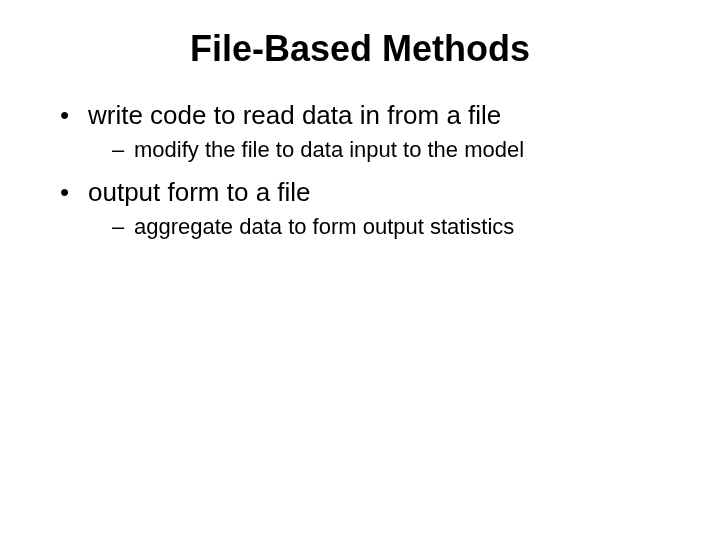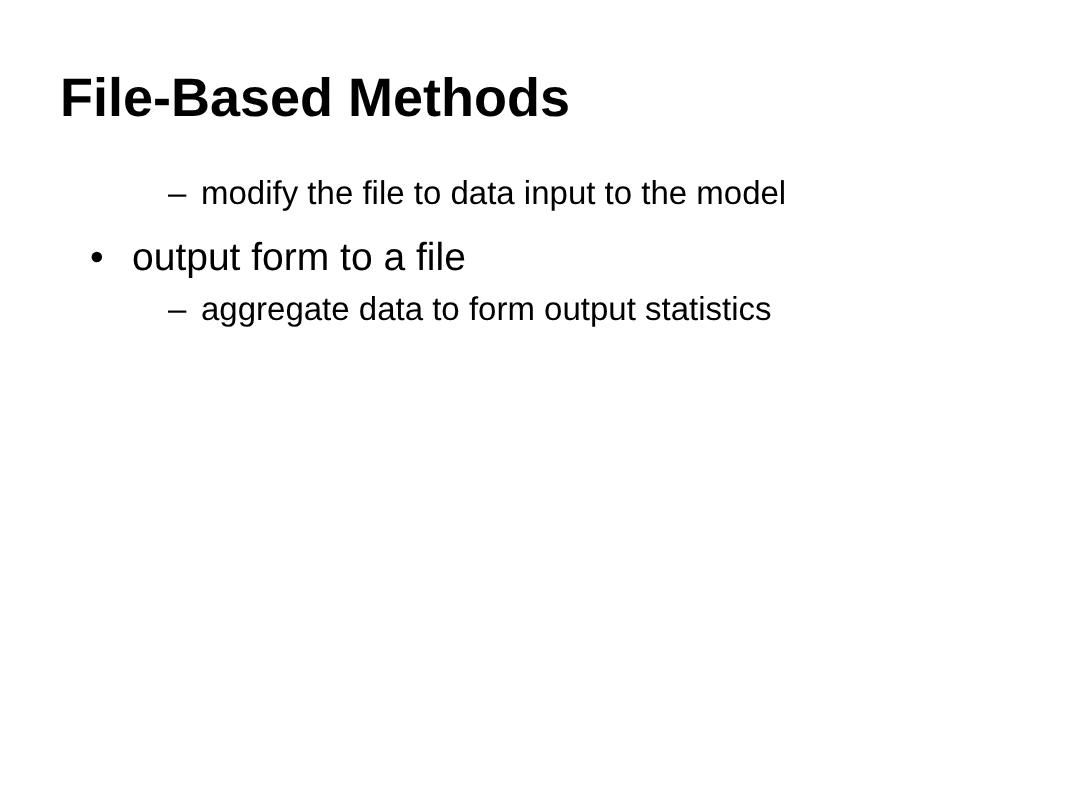--- a/index.html
+++ b/index.html
@@ -11,21 +11,22 @@
       width: 720px;
       height: 540px;
       background: #ffffff;
       font-family: Arial, Helvetica, sans-serif;
       color: #000000;
       padding: 20px 40px;
     }
     .title {
       font-size: 36px;
       font-weight: bold;
-      margin-top: 24px;
+      text-align: center;
+      margin-top: 8px;
       margin-bottom: 30px;
     }
     .bullet-list {
       list-style: none;
       padding-left: 20px;
     }
     .bullet-item {
       font-size: 26px;
       margin-bottom: 6px;
       position: relative;
@@ -54,20 +55,21 @@
       left: 0;
       font-size: 22px;
     }
   </style>
 </head>
 <body>
 
 <h1 class="title">File-Based Methods</h1>
 
 <ul class="bullet-list">
+  <li class="bullet-item">write code to read data in from a file</li>
   <ul class="sub-list">
     <li class="sub-item">modify the file to data input to the model</li>
   </ul>
   <li class="bullet-item">output form to a file</li>
   <ul class="sub-list">
     <li class="sub-item">aggregate data to form output statistics</li>
   </ul>
 </ul>
 
 </body></html>

